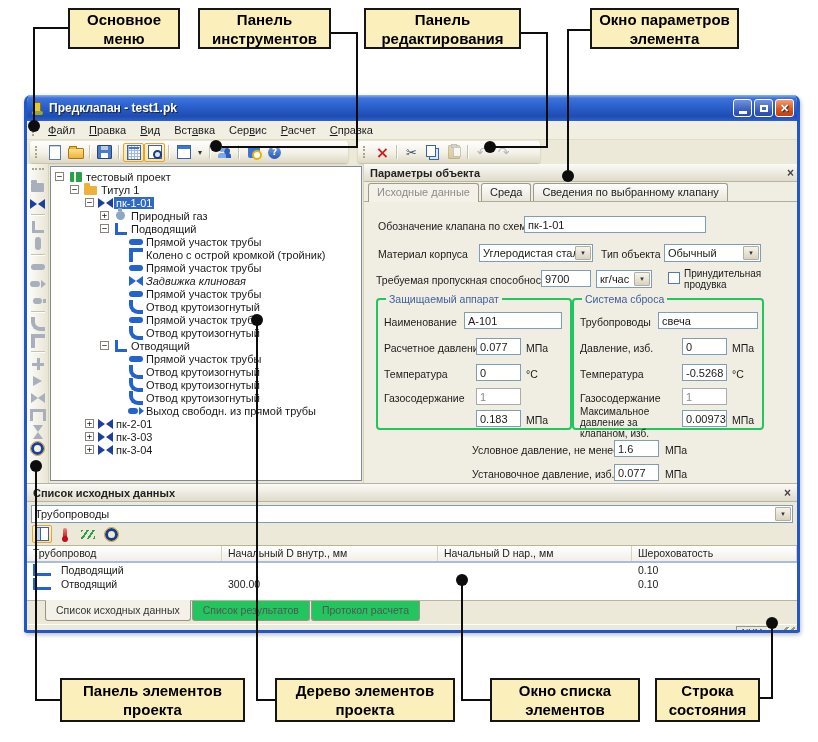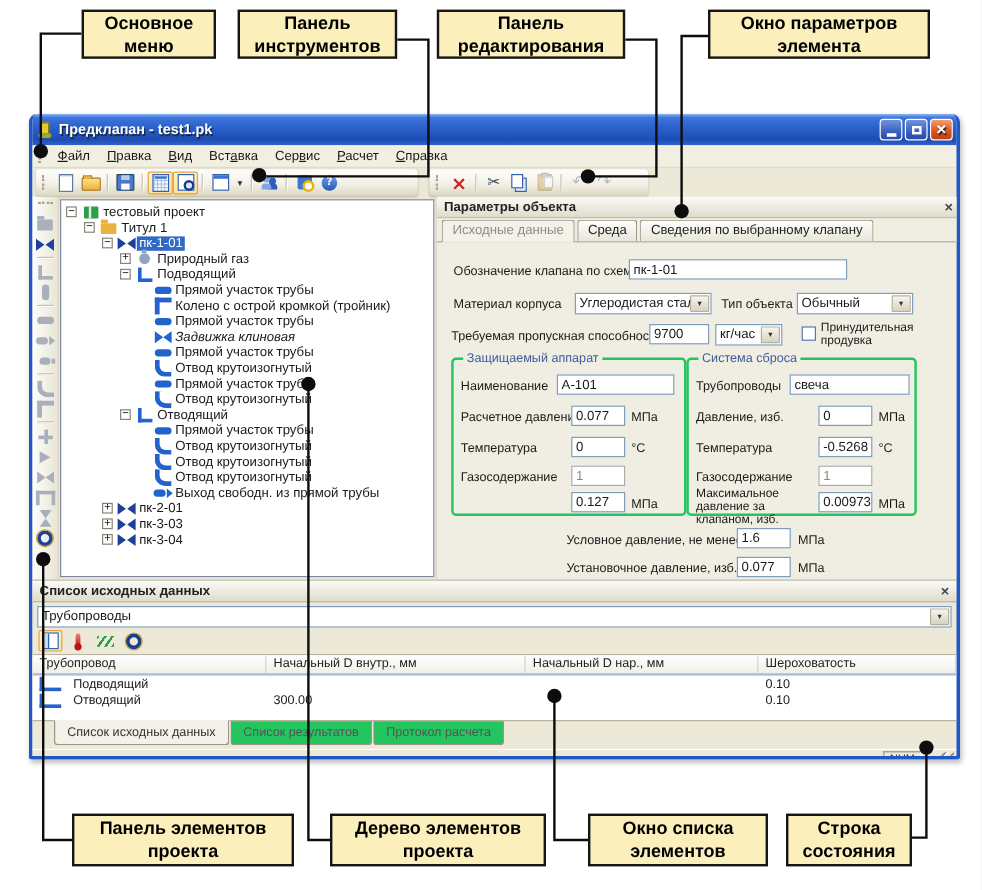--- a/index.html
+++ b/index.html
@@ -205,21 +205,21 @@
       <circle cx="568" cy="176" r="6"></circle>
     <circle cx="36" cy="466" r="6"></circle>
       <circle cx="257" cy="320" r="6"></circle>
     <circle cx="462" cy="580" r="6"></circle>
       <circle cx="772" cy="623" r="6"></circle>
   </svg>
 
   <div class="callout" style="left:68px;top:8px;width:112px;height:41px">Основное меню</div>
   <div class="callout" style="left:198px;top:8px;width:133px;height:41px">Панель инструментов</div>
   <div class="callout" style="left:364px;top:8px;width:157px;height:41px">Панель редактирования</div>
-  <div class="callout" style="left:590px;top:8px;width:185px;height:41px">Окно параметров элемента</div>
+  <div class="callout" style="left:590px;top:8px;width:149px;height:41px">Окно параметров элемента</div>
   <div class="callout" style="left:60px;top:678px;width:185px;height:44px">Панель элементов проекта</div>
   <div class="callout" style="left:275px;top:678px;width:180px;height:44px">Дерево элементов проекта</div>
   <div class="callout" style="left:490px;top:678px;width:150px;height:44px">Окно списка элементов</div>
   <div class="callout" style="left:655px;top:678px;width:105px;height:44px">Строка состояния</div>
 
   <div class="xpwin">
     <div class="titlebar">
       <span class="appicon"></span>
       <span class="title">Предклапан - test1.pk</span>
       <span class="winbtns">
@@ -545,21 +545,21 @@
             <span class="lab" style="left:6px;top:16px">Наименование</span>
             <span class="tin" style="left:86px;top:12px;width:98px">А-101</span>
             <span class="lab" style="left:6px;top:42px">Расчетное давление, изб.</span>
             <span class="tin" style="left:98px;top:54px;width:45px;top:38px">0.077</span>
             <span class="lab" style="left:148px;top:42px">МПа</span>
             <span class="lab" style="left:6px;top:68px">Температура</span>
             <span class="tin" style="left:98px;top:64px;width:45px">0</span>
             <span class="lab" style="left:148px;top:68px">°С</span>
             <span class="lab" style="left:6px;top:92px">Газосодержание</span>
             <span class="tin dis" style="left:98px;top:88px;width:45px">1</span>
-            <span class="tin" style="left:98px;top:110px;width:45px">0.127</span>
+            <span class="tin" style="left:98px;top:110px;width:45px">0.183</span>
             <span class="lab" style="left:148px;top:114px">МПа</span>
           </div>
 
           <div class="grp" style="left:208px;top:96px;width:192px;height:132px">
             <span class="gt">Система сброса</span>
             <span class="lab" style="left:6px;top:16px">Трубопроводы</span>
             <span class="tin" style="left:84px;top:12px;width:100px">свеча</span>
             <span class="lab" style="left:6px;top:42px">Давление, изб.</span>
             <span class="tin" style="left:108px;top:38px;width:45px">0</span>
             <span class="lab" style="left:158px;top:42px">МПа</span>

